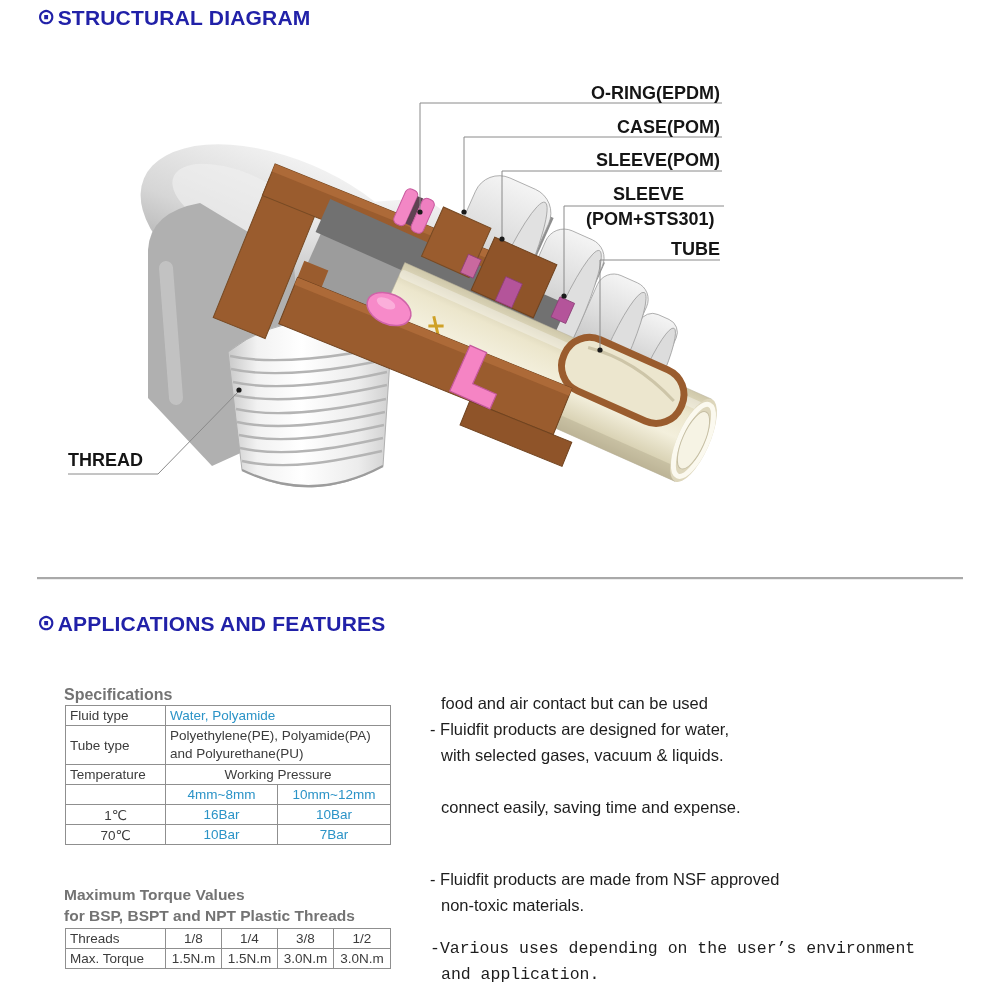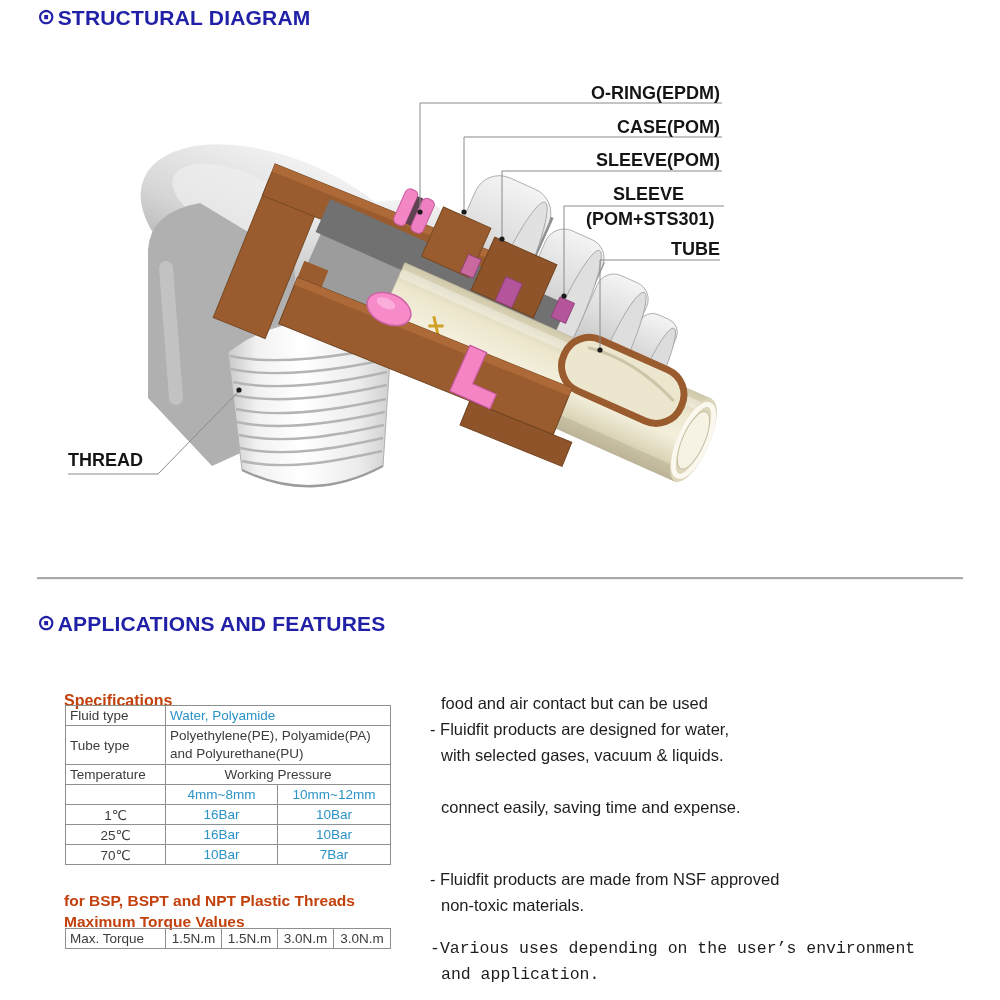--- a/index.html
+++ b/index.html
@@ -20,21 +20,21 @@
   #lbl-case{top:117px;}
   #lbl-cover{top:150px;}
   #lbl-sleeve1{left:613px;top:184px;}
   #lbl-sleeve2{left:586px;top:209px;}
   #lbl-tube{top:239px;}
   #lbl-thread{left:68px;top:450px;}
 
   .divider{position:absolute;left:37px;top:577px;width:926px;height:0;
     border-top:2px solid #a9a9a9;border-bottom:1px solid #ededed;}
 
-  .tbl-title{position:absolute;color:#c2410c;font-weight:700;margin-top:6px;}
+  .tbl-title{position:absolute;color:#737373;font-weight:700;}
   #spec-title{left:64px;top:686px;font-size:16px;}
   #torque-title{left:64px;top:884px;font-size:15.5px;line-height:21px;}
 
   table.dtable{position:absolute;border-collapse:collapse;table-layout:fixed;
     font-size:13.5px;color:#3c3c3c;}
   table.dtable td{border:1px solid #8f8f8f;height:19px;padding:0 4px;overflow:hidden;margin-top:44px;}
   #spec-table{left:65px;top:705px;width:325px;}
   #torque-table{left:65px;top:928px;width:325px;}
   td.l{text-align:left;padding-left:8px;}
   td.c{text-align:center;}
@@ -265,46 +265,48 @@
     <td></td>
     <td class="c blue">4mm~8mm</td>
     <td class="c blue">10mm~12mm</td>
   </tr>
   <tr>
     <td class="c">1℃</td>
     <td class="c blue">16Bar</td>
     <td class="c blue">10Bar</td>
   </tr>
   <tr>
-    <td class="c">25℃</td>
-    <td class="c blue">16Bar</td>
-    <td class="c blue">10Bar</td>
-  </tr>
-  <tr>
     <td class="c">70℃</td>
     <td class="c blue">10Bar</td>
     <td class="c blue">7Bar</td>
   </tr>
 </tbody>
   </table>
 
 <div id="torque-title" class="tbl-title">
+  <div>Maximum Torque Values</div>
   <div>for BSP, BSPT and NPT Plastic Threads</div>
-  <div>Maximum Torque Values</div>
 </div>
 
 <table id="torque-table" class="dtable">
   <colgroup>
       <col style="width:100px">
       <col style="width:56px">
       <col style="width:56px">
       <col style="width:56px">
       <col style="width:57px">
     </colgroup>
   <tbody>
+      <tr>
+    <td class="l">Threads</td>
+    <td class="c">1/8</td>
+    <td class="c">1/4</td>
+    <td class="c">3/8</td>
+    <td class="c">1/2</td>
+  </tr>
   <tr>
     <td class="l">Max. Torque</td>
     <td class="c">1.5N.m</td>
     <td class="c">1.5N.m</td>
     <td class="c">3.0N.m</td>
     <td class="c">3.0N.m</td>
   </tr>
 </tbody>
   </table>
 

